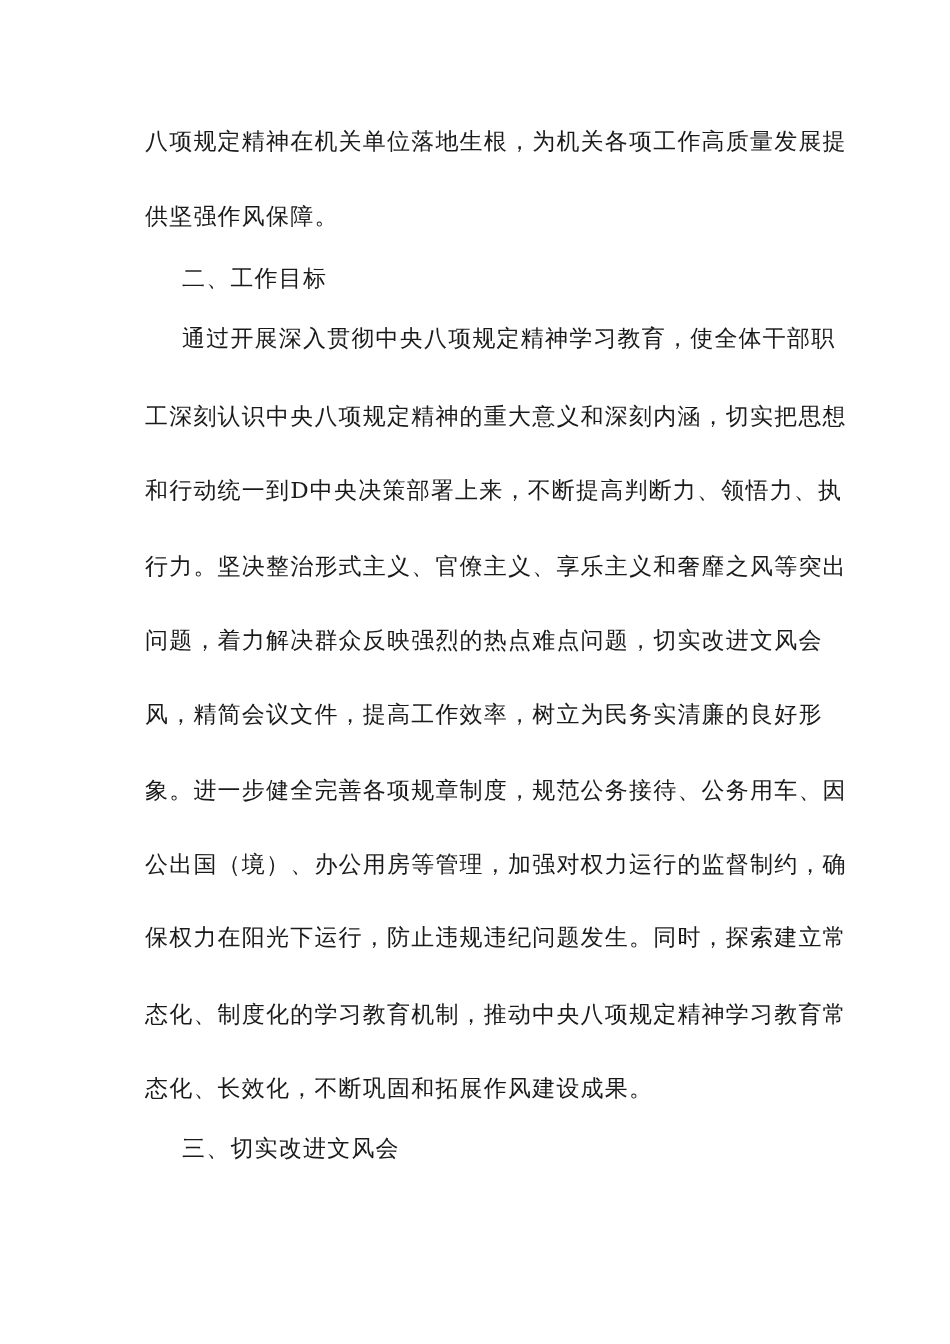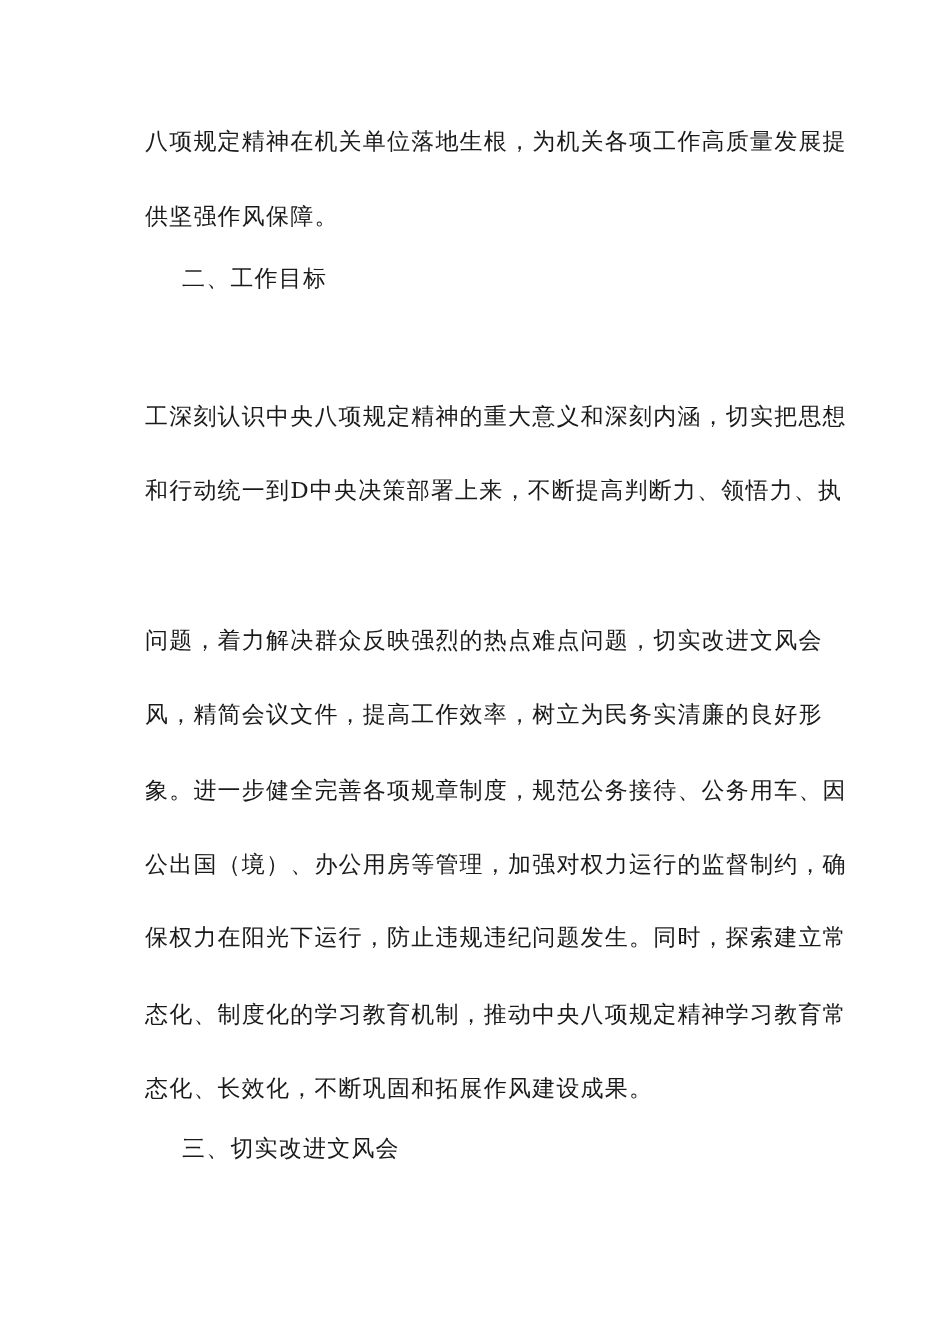--- a/index.html
+++ b/index.html
@@ -37,22 +37,24 @@
       font-family: Liberation Mono, monospace;
     }
   </style>
 </head>
 <body>
 
 <div class="page">
   <div class="line" style="top:127px;">八项规定精神在机关单位落地生根，为机关各项工作高质量发展提</div>
   <div class="line" style="top:202px;">供坚强作风保障。</div>
   <div class="line indent" style="top:266px;">二、工作目标</div>
+  <div class="line indent" style="top:326px;">通过开展深入贯彻中央八项规定精神学习教育，使全体干部职</div>
   <div class="line" style="top:402px;">工深刻认识中央八项规定精神的重大意义和深刻内涵，切实把思想</div>
   <div class="line" style="top:476px;">和行动统一到D中央决策部署上来，不断提高判断力、领悟力、执</div>
+  <div class="line" style="top:552px;">行力。坚决整治形式主义、官僚主义、享乐主义和奢靡之风等突出</div>
   <div class="line" style="top:626px;">问题，着力解决群众反映强烈的热点难点问题，切实改进文风会</div>
   <div class="line" style="top:702px;font-family:Liberation Mono, monospace;">风，精简会议文件，提高工作效率，树立为民务实清廉的良好形</div>
   <div class="line" style="top:776px;">象。进一步健全完善各项规章制度，规范公务接待、公务用车、因</div>
   <div class="line" style="top:850px;">公出国（境）、办公用房等管理，加强对权力运行的监督制约，确</div>
   <div class="line" style="top:924px;font-family:Liberation Serif, serif;">保权力在阳光下运行，防止违规违纪问题发生。同时，探索建立常</div>
   <div class="line" style="top:1000px;">态化、制度化的学习教育机制，推动中央八项规定精神学习教育常</div>
   <div class="line" style="top:1074px;">态化、长效化，不断巩固和拓展作风建设成果。</div>
   <div class="line indent" style="top:1136px;">三、切实改进文风会</div>
 </div>
 

